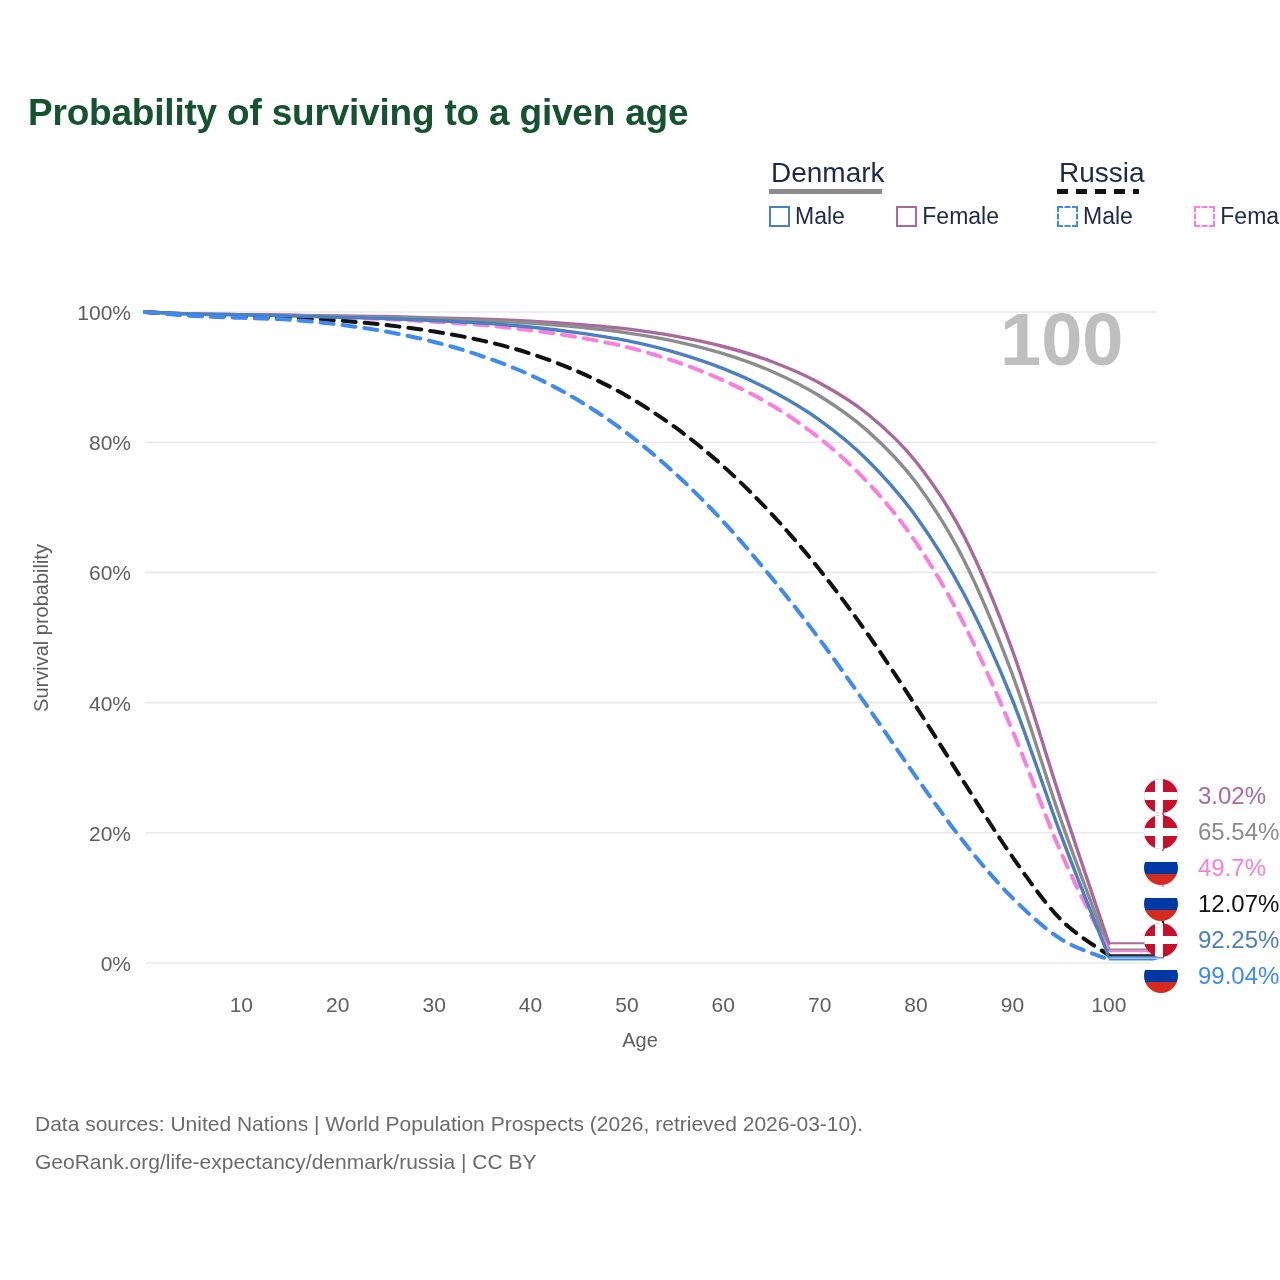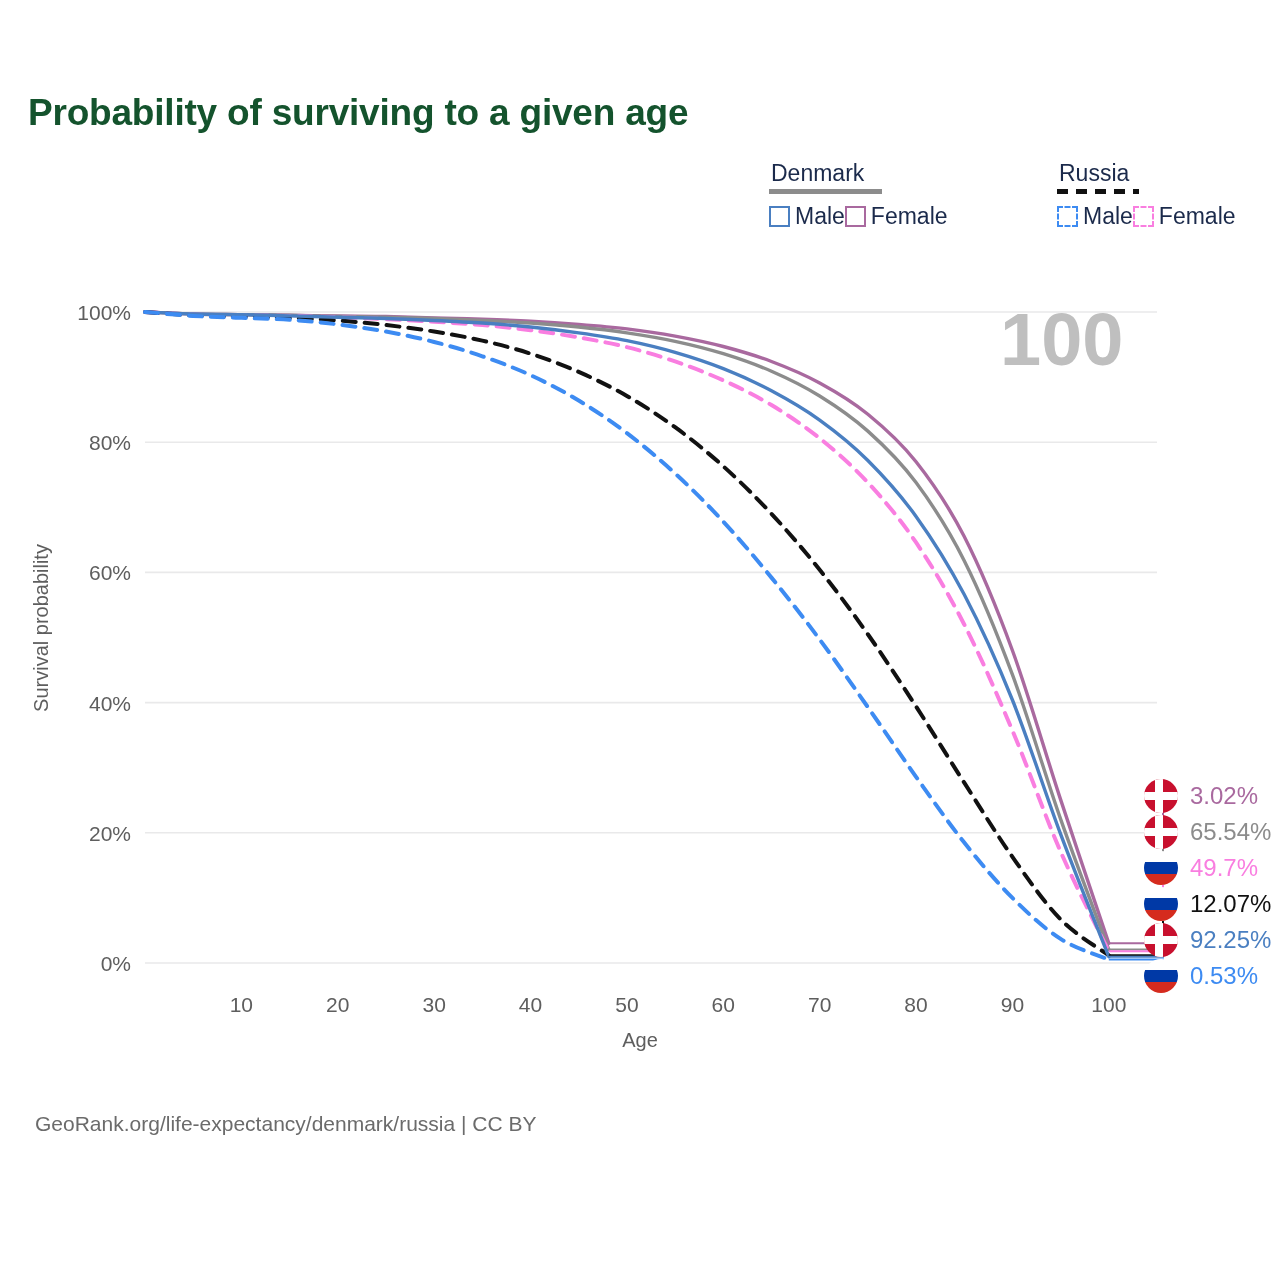--- a/index.html
+++ b/index.html
@@ -33,21 +33,21 @@
     left: 755px;
     top: 160px;
     width: 500px;
     height: 82px;
   }
   .legend-group {
     position: absolute;
     top: 0;
   }
   .legend-group-title {
-    font-size: 23px;
+    font-size: 28px;
     color: #1b2a4b;
     line-height: 26px;
     white-space: nowrap;
     padding-left: 2px;
   }
   .legend-rule {
     height: 5px;
     margin-top: 3px;
   }
   .legend-rule.solid {
@@ -55,21 +55,22 @@
   }
   .legend-rule.dashed {
     background: repeating-linear-gradient(to right,
       #111111 0px, #111111 11px, transparent 11px, transparent 19px);
   }
   .legend-items {
     display: flex;
     flex-direction: row;
     align-items: center;
     margin-top: 9px;
-    gap: 0;
+    gap: 23px;
+    justify-content: space-between;
   }
   .legend-item {
     display: flex;
     flex-direction: row;
     align-items: center;
     gap: 5px;
   }
   .legend-swatch {
     width: 21px;
     height: 21px;
@@ -120,21 +121,21 @@
     position: absolute;
     left: 1144px;
     top: 778px;
     width: 136px;
   }
   .end-label-row {
     display: flex;
     flex-direction: row;
     align-items: center;
     height: 36px;
-    gap: 12px;
+    gap: 20px;
   }
   .flag {
     width: 34px;
     height: 34px;
     border-radius: 50%;
     position: relative;
     overflow: hidden;
     flex: none;
   }
   .flag-dk { background: #c8102e; }
@@ -289,19 +290,20 @@
     <div class="end-label-row">
       <span class="flag flag-ru"></span>
       <span class="end-value" style="color: rgb(17, 17, 17);">12.07%</span>
     </div>
     <div class="end-label-row">
       <span class="flag flag-dk"></span>
       <span class="end-value" style="color: rgb(74, 127, 193);">92.25%</span>
     </div>
     <div class="end-label-row">
       <span class="flag flag-ru"></span>
-      <span class="end-value" style="color: rgb(61, 139, 242);">0.53%</span>
+      <span class="end-value" style="color: rgb(61, 139, 242);">99.04%</span>
     </div>
   </div>
 
 <div id="footer">
+  <div class="footer-line">Data sources: United Nations | World Population Prospects (2026, retrieved 2026-03-10).</div>
   <div class="footer-line">GeoRank.org/life-expectancy/denmark/russia | CC BY</div>
 </div>
 
 </body></html>

